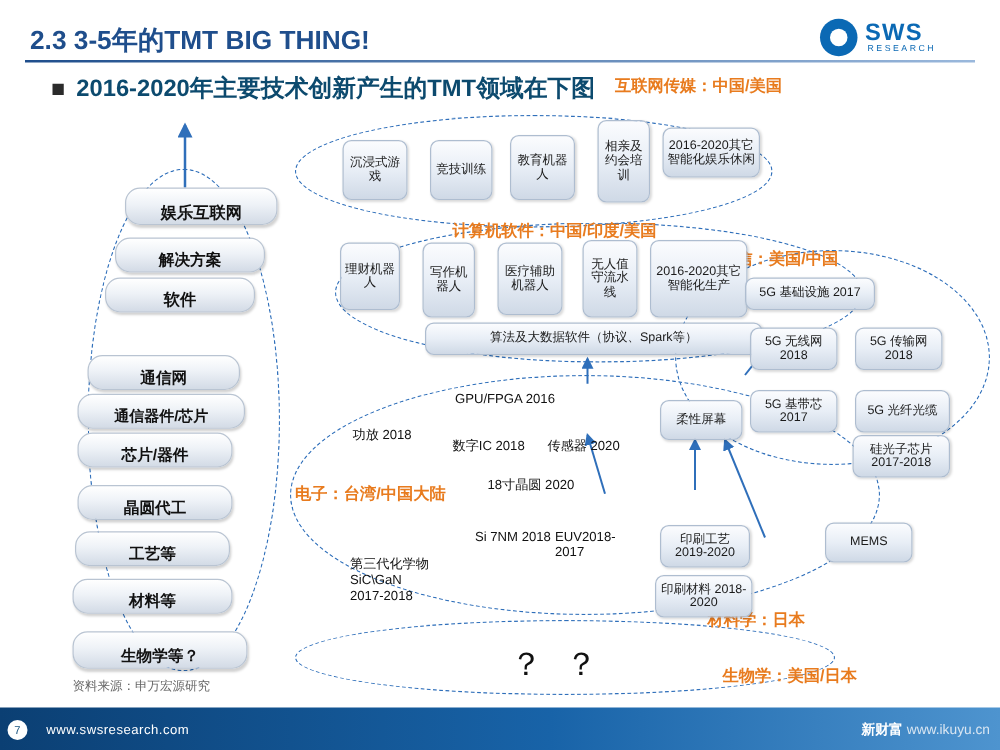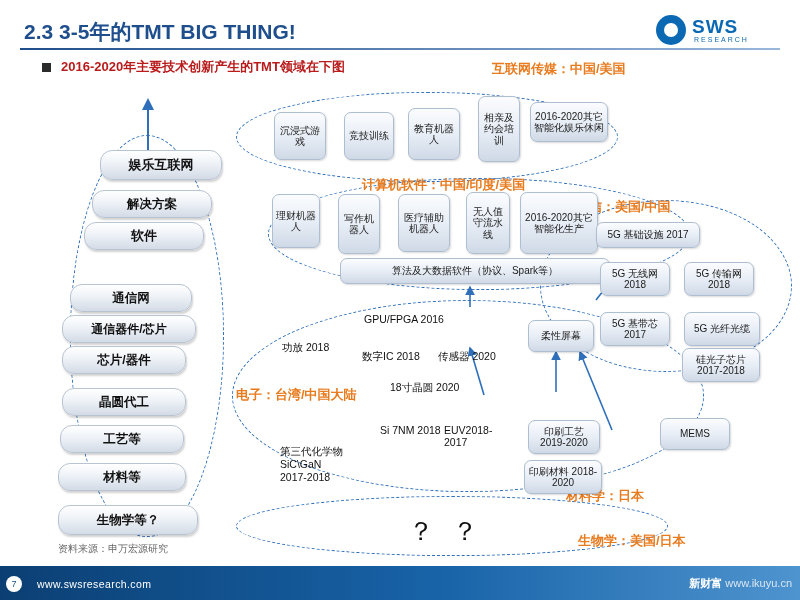--- a/index.html
+++ b/index.html
@@ -11,34 +11,34 @@
   .title-rule{position:absolute;left:20px;top:48px;width:760px;height:2px;background:linear-gradient(to right,#1f4e8c,#9ab8dc);}
 
   .logo-wrap{position:absolute;right:14px;top:14px;width:130px;height:36px;}
   .logo-mark{position:absolute;left:0;top:1px;width:30px;height:30px;border-radius:50%;background:#0b69b4;}
   .logo-mark:after{content:"";position:absolute;left:8px;top:8px;width:14px;height:14px;border-radius:50%;background:#fff;}
   .logo-sws{position:absolute;left:36px;top:2px;font-size:19px;font-weight:bold;color:#0b69b4;letter-spacing:1px;}
   .logo-sub{position:absolute;left:38px;top:22px;font-size:7px;color:#0b69b4;letter-spacing:2px;}
 
   .bullet-row{position:absolute;left:42px;top:58px;display:flex;align-items:center;}
   .bullet-sq{width:9px;height:9px;background:#2b2b2b;margin-right:10px;}
-  .bullet-txt{font-size:13px;font-weight:bold;color:#b91c1c;white-space:nowrap;text-align:right;}
+  .bullet-txt{font-size:19px;font-weight:bold;color:#0c4a6e;white-space:nowrap;text-align:right;}
 
   
   .footer{position:absolute;left:0;bottom:0;width:800px;height:34px;background:linear-gradient(to right,#0b3f73,#1863a8 55%,#4e94cf);}
   .pagenum{position:absolute;left:6px;bottom:8px;width:16px;height:16px;border-radius:50%;background:#fff;color:#17537f;font-size:9px;display:flex;align-items:center;justify-content:center;}
   .footer-url{position:absolute;left:37px;bottom:10px;color:#fff;font-size:10.5px;letter-spacing:.4px;}
   .footer-right{position:absolute;right:8px;bottom:9px;color:#d9e6f2;font-size:11px;}
   .footer-right b{color:#fff;}
   .source{position:absolute;left:58px;bottom:44px;font-size:10px;color:#666;white-space:nowrap;}
 
   
   .stair{position:absolute;background:linear-gradient(to bottom,#ffffff 0%,#eef2f7 45%,#d3dbe6 100%);
          border:1px solid #b9c4d2;border-radius:12px;box-shadow:1px 2px 2px rgba(0,0,0,.18);
-         display:flex;align-items:center;justify-content:center;font-weight:bold;color:#111;white-space:nowrap;}
+         display:flex;align-items:flex-end;justify-content:center;font-weight:bold;color:#111;white-space:nowrap;}
 
   
   .node{position:absolute;background:linear-gradient(to bottom,#fbfcfe 0%,#e8eef6 50%,#cfd9e6 100%);
         border:1px solid #aebdd0;border-radius:7px;box-shadow:1px 1px 2px rgba(0,0,0,.15);
         display:flex;align-items:center;justify-content:center;text-align:center;
         font-size:10px;color:#1b1b1b;line-height:1.15;padding:2px 3px;box-sizing:border-box;}
 
   
   .lbl{position:absolute;font-size:10.5px;color:#111;white-space:nowrap;}
   .lbl-orange{position:absolute;font-size:13px;font-weight:bold;color:#e87b1e;white-space:nowrap;}

